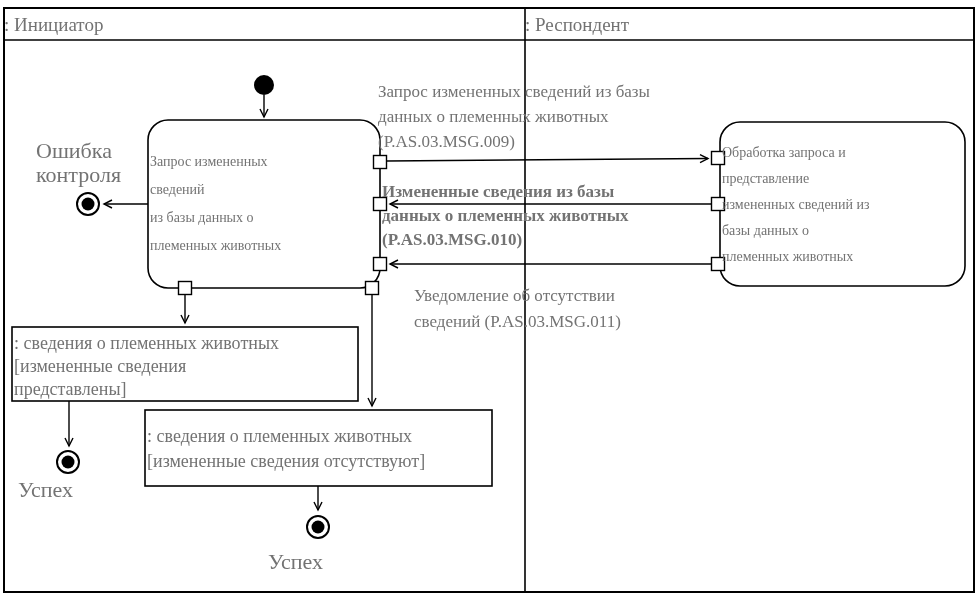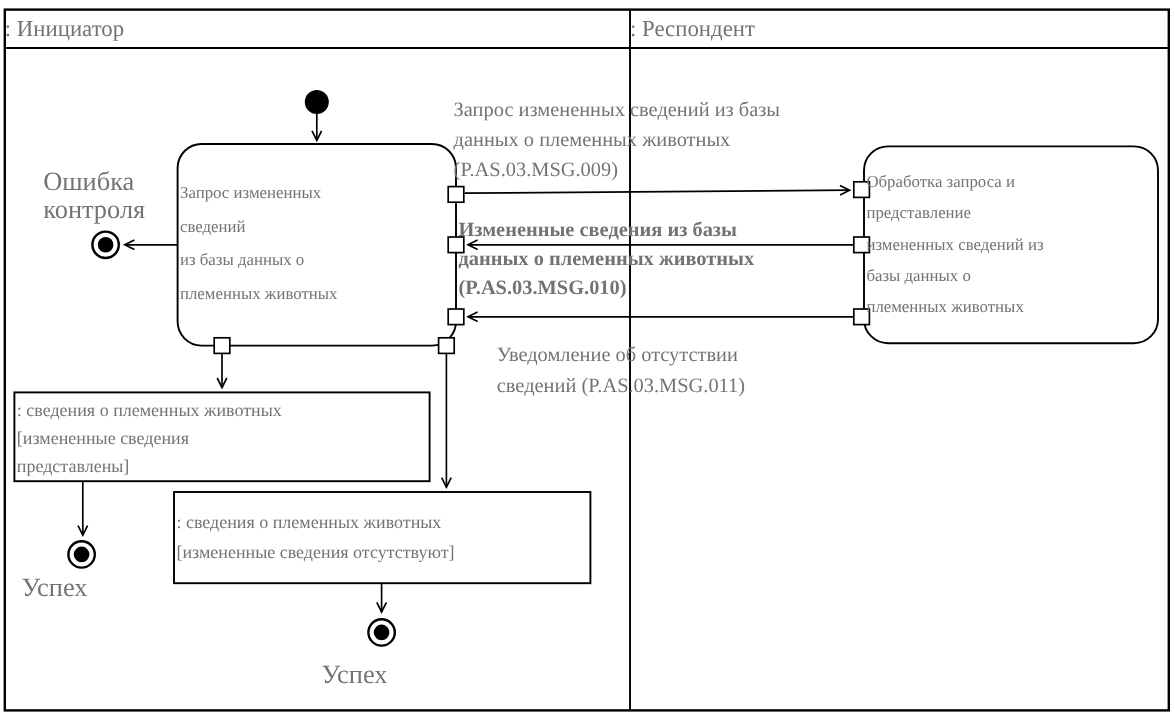--- a/index.html
+++ b/index.html
@@ -15,21 +15,21 @@
   .txt{
     position:absolute;
     text-align:left;
     white-space:pre-line;
     color:#737373;
     font-family:"Liberation Serif", serif;
   }
   .hdr{font-size:19px;line-height:30px;}
   .activity-txt{font-size:14px;}
   .msg-txt{font-size:17px;line-height:25px;}
-  .obj-txt{font-size:15px;}
+  .obj-txt{font-size:18px;}
   .node-lbl{font-size:22px;}
 </style>
 </head>
 <body>
 
 <div class="stage">
 
   <svg width="979" height="601" viewBox="0 0 979 601">
     <defs>
       <marker id="arrow" markerWidth="14" markerHeight="14" refX="9" refY="5" orient="auto" markerUnits="userSpaceOnUse">

